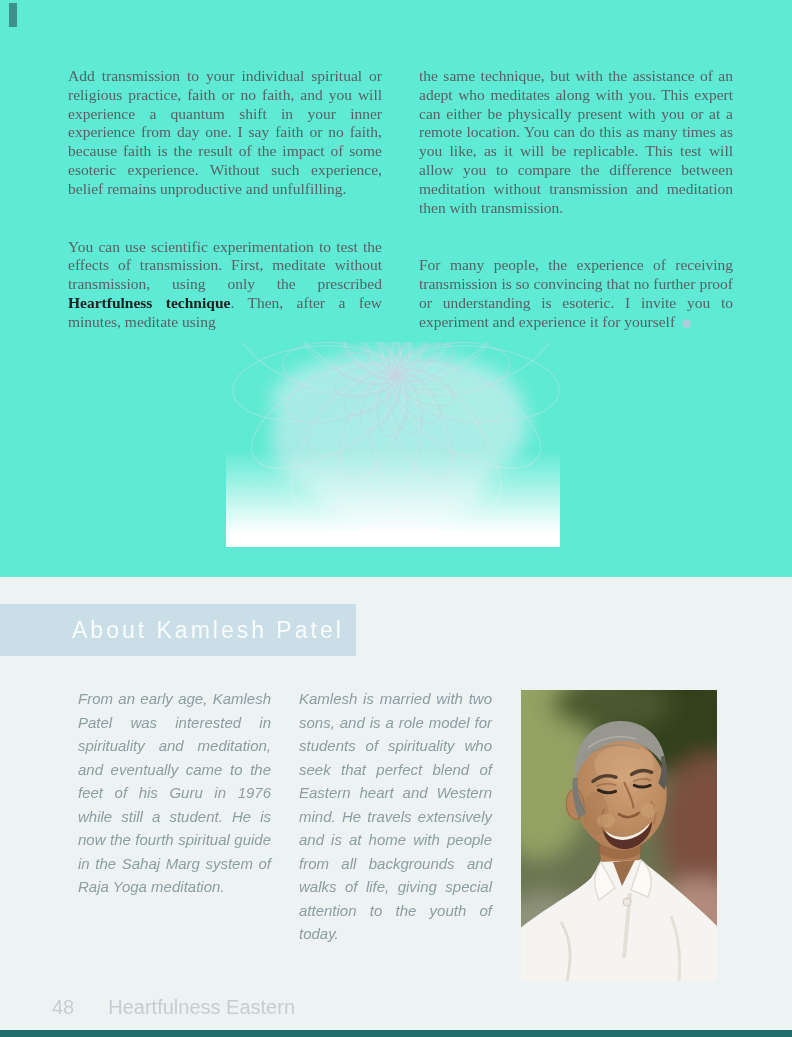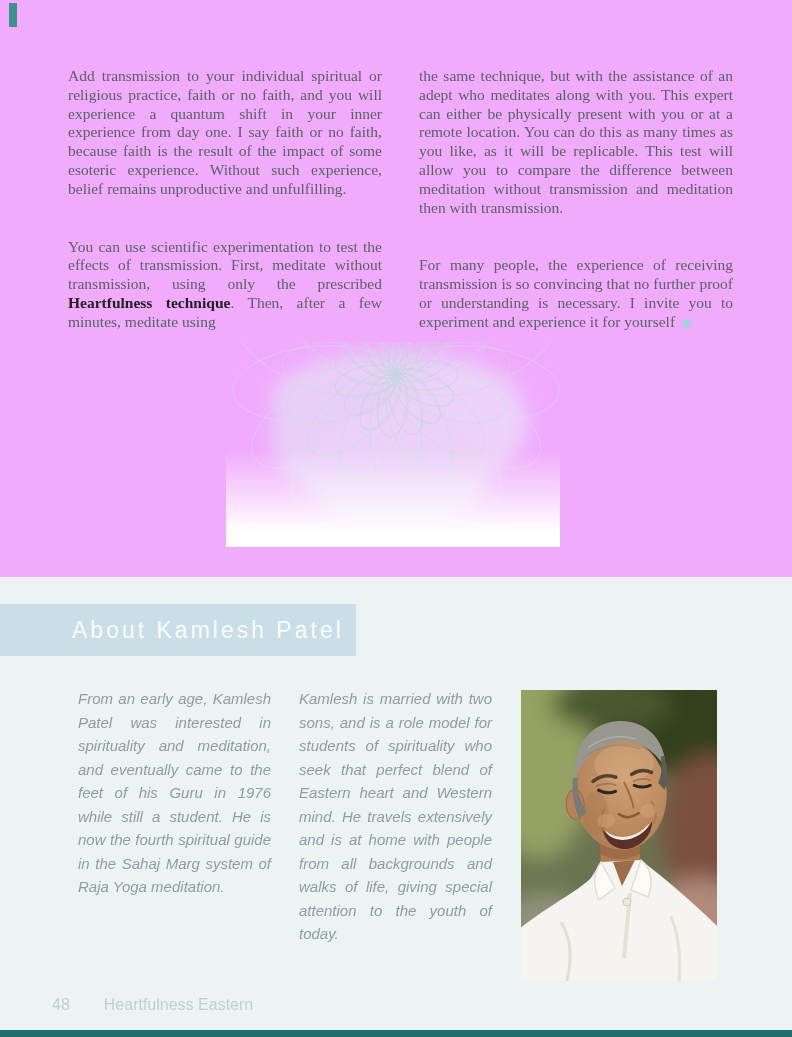--- a/index.html
+++ b/index.html
@@ -1,16 +1,16 @@
 <!DOCTYPE html>
 <html><head>
 <meta charset="utf-8">
 <style>
   html,body{margin:0;padding:0;background:#ffffff;}
-  .page{position:relative;width:792px;height:1037px;background:#f0abfc;overflow:hidden;
+  .page{position:relative;width:792px;height:1037px;background:#5eead4;overflow:hidden;
         font-family:"Liberation Serif",serif;}
 
   
   .edge-tab{position:absolute;left:9px;top:3px;width:8px;height:24px;background:#3f8f8f;}
 
   
   .article{position:absolute;left:68px;top:67px;width:666px;display:flex;gap:37px;}
   .article .col{width:314px;}
   .article p{margin:0;color:#5b6064;font-size:15.5px;line-height:18.8px;
              text-align:justify;}
@@ -29,41 +29,41 @@
                font-weight:400;letter-spacing:3px;color:#fbfdfd;line-height:52px;
                padding-left:72px;white-space:nowrap;}
   .about-cols{position:absolute;left:78px;top:110px;width:414px;display:flex;gap:28px;}
   .about-cols .acol{width:193px;}
   .about-cols p{margin:0;font-family:"Liberation Sans",sans-serif;font-style:italic;
                 font-size:15px;line-height:23.5px;color:#8c9da2;text-align:justify;}
 
   .photo{position:absolute;left:521px;top:113px;width:196px;height:291px;}
 
   .footer{position:absolute;left:52px;top:419px;font-family:"Liberation Sans",sans-serif;
-          font-size:16px;color:#c4ced2;display:flex;}
+          font-size:20px;color:#c4ced2;display:flex;}
   .footer .mag{margin-left:34px;}
 
   
   .bottom-bar{position:absolute;left:0;bottom:0;width:792px;height:7px;background:#206e6e;}
 </style>
 </head>
 <body>
 
 <div class="page">
 
   <div class="edge-tab"></div>
 
   <div class="article">
     <div class="col">
       <p>Add transmission to your individual spiritual or religious practice, faith or no faith, and you will experience a quantum shift in your inner experience from day one. I say faith or no faith, because faith is the result of the impact of some esoteric experience. Without such experience, belief remains unproductive and unfulfilling.</p>
       <p><span>You can use scientific experimentation to test the effects of transmission. First, meditate without transmission, using only the prescribed </span><strong>Heartfulness technique</strong><span>.  Then, after a few minutes, meditate using</span></p>
     </div>
     <div class="col">
       <p>the same technique, but with the assistance of an adept who meditates along with you. This expert can either be physically present with you or at a remote location. You can do this as many times as you like, as it will be replicable. This test will allow you to compare the difference between meditation without transmission and meditation then with transmission.</p>
-      <p><span>For many people, the experience of receiving transmission is so convincing that no further proof or understanding is necessary. I invite you to experiment and experience it for yourself</span><span class="end-dot"></span></p>
+      <p><span>For many people, the experience of receiving transmission is so convincing that no further proof or understanding is esoteric. I invite you to experiment and experience it for yourself</span><span class="end-dot"></span></p>
     </div>
   </div>
 
   <svg class="mandala" width="334" height="205" viewBox="0 0 334 205">
     <defs>
       <filter id="mblur" x="-40%" y="-40%" width="180%" height="180%">
           <feGaussianBlur stdDeviation="9"></feGaussianBlur>
         </filter>
       <linearGradient id="fadeW" x1="0" y1="0" x2="0" y2="1">
         <stop offset="0" stop-color="#ffffff" stop-opacity="0"></stop>

